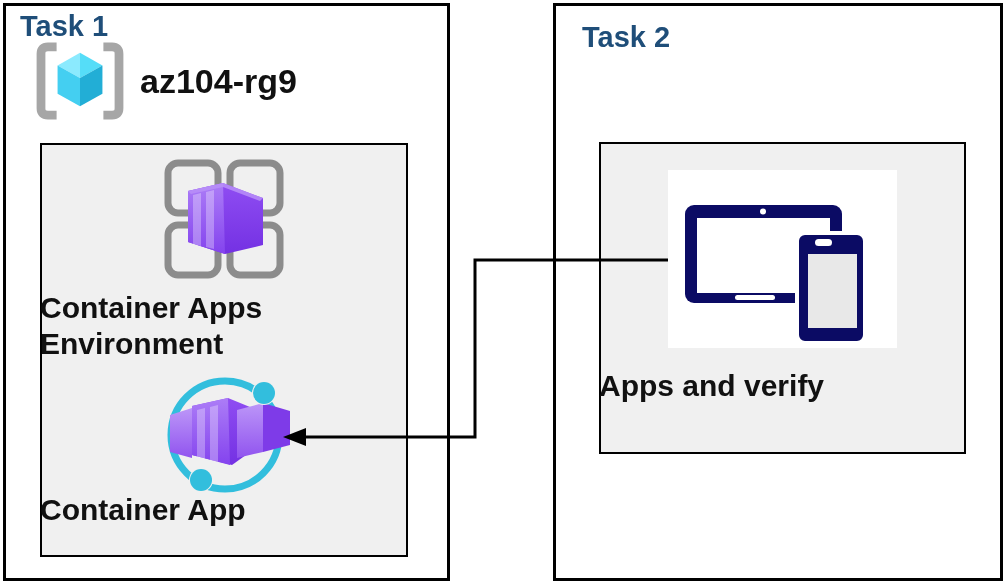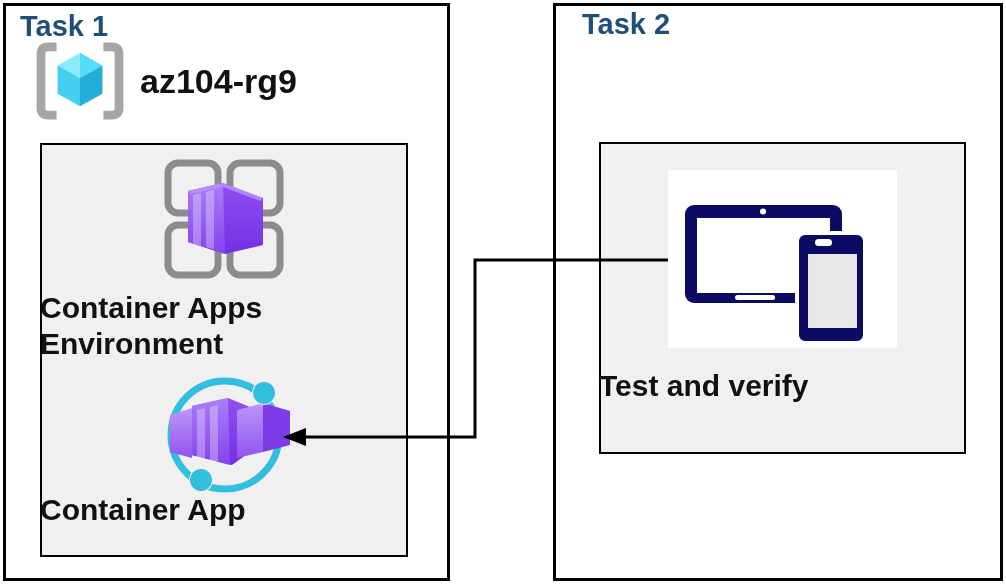--- a/index.html
+++ b/index.html
@@ -18,21 +18,21 @@
   }
   .task-box.t1{left:3px;top:3px;width:447px;height:578px;}
   .task-box.t2{left:553px;top:3px;width:450px;height:578px;}
   .task-title{
     position:absolute;
     font-size:29px;font-weight:bold;
     color:var(--title-blue);
     white-space:nowrap;
   }
   .title-1{left:20px;top:10px;}
-  .title-2{left:582px;top:8px;}
+  .title-2{left:582px;top:21px;}
   .rg-row{
     position:absolute;left:36px;top:42px;
     display:flex;align-items:center;gap:16px;
   }
   .rg-name{
     font-size:34px;font-weight:bold;color:var(--text-black);
     white-space:nowrap;
   }
   .inner-box{
     position:absolute;
@@ -162,20 +162,20 @@
       <rect x="29" y="48" width="133" height="75" fill="#ffffff"></rect>
       <circle cx="95" cy="41.5" r="3" fill="#ffffff"></circle>
       <rect x="67" y="125" width="40" height="5" rx="2.5" fill="#ffffff"></rect>
 
       <rect x="129" y="63" width="68" height="110" rx="8" fill="var(--device-navy)" stroke="#ffffff" stroke-width="4"></rect>
       <rect x="140" y="84" width="49" height="74" fill="var(--phone-screen)"></rect>
       <rect x="147" y="69" width="17" height="7" rx="3.5" fill="#ffffff"></rect>
     </svg>
   </div>
 
-  <div class="diagram-label test-label">Test and verify</div>
+  <div class="diagram-label test-label">Apps and verify</div>
 
   <svg class="connector" width="1006" height="584" viewBox="0 0 1006 584">
     <path d="M668,260 H475 V437 H305" fill="none" stroke="var(--connector-black)" stroke-width="3"></path>
     <polygon points="283,437 306,428 306,446" fill="var(--connector-black)"></polygon>
   </svg>
 
 </div>
 
 </body></html>

